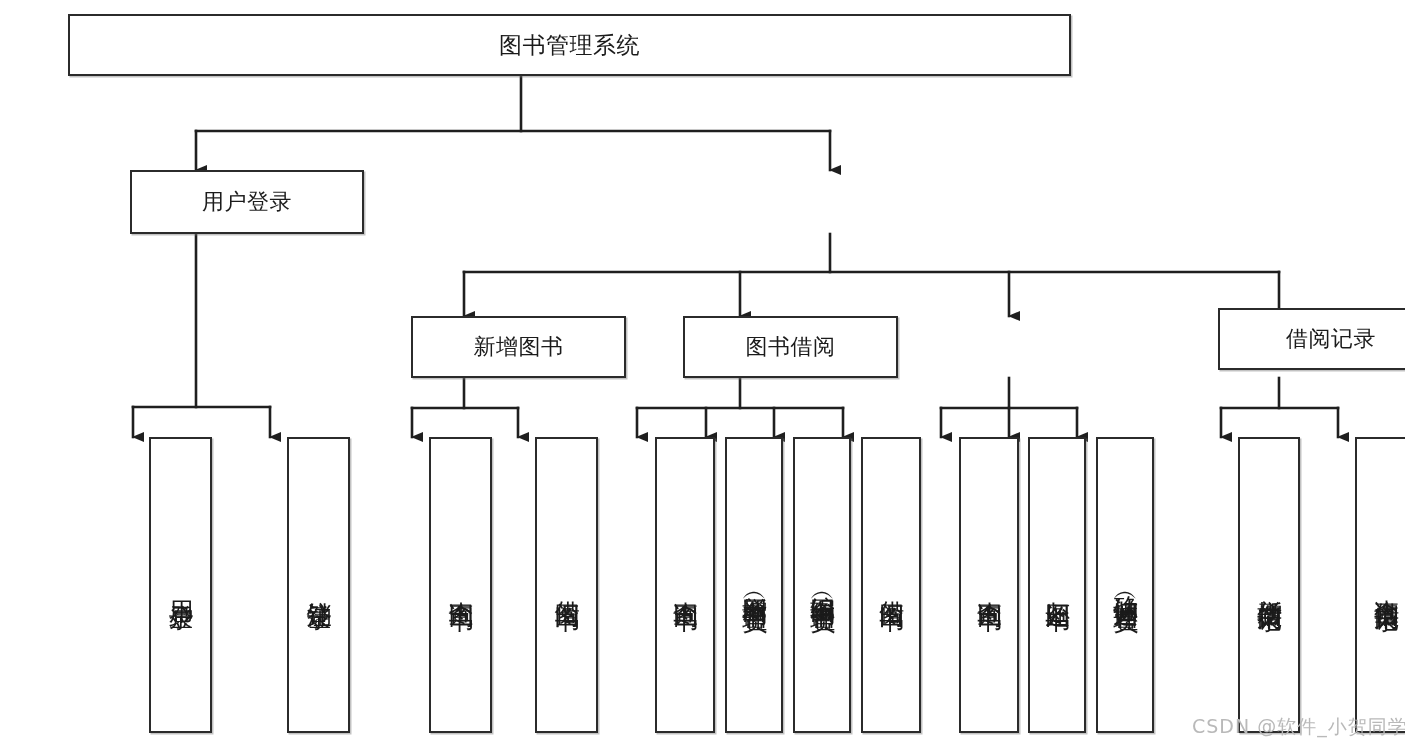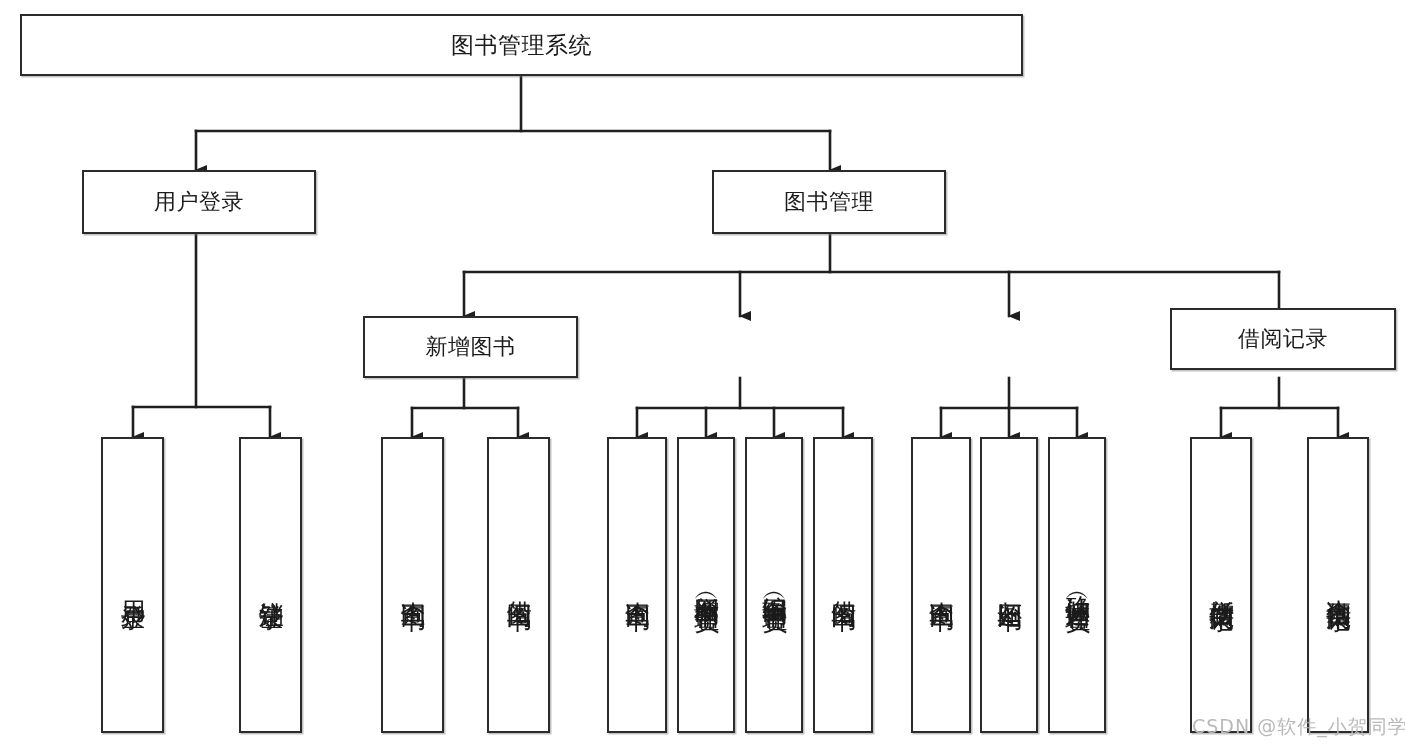--- a/index.html
+++ b/index.html
@@ -26,20 +26,21 @@
   .node{
     position:absolute;
     box-sizing:border-box;
     background:#ffffff;
     border:2.5px solid #2b2b2b;
     display:flex;
     align-items:center;
     justify-content:center;
     z-index:2;
     box-shadow:1.5px 1.5px 0 rgba(120,120,120,0.45);
+    margin-left:48px;
   }
   .node .label{
     display:block;
     text-align:center;
     line-height:1.32;
     letter-spacing:0.5px;
     color:#1b1b1b;
     white-space:nowrap;
   }
   
@@ -132,27 +133,27 @@
     </g>
   </svg>
 
   <div class="node horiz root" style="left:20px; top:14px; width:1003px; height:62px;">
     <span class="label">图书管理系统</span>
   </div>
 
   <div class="node horiz" style="left:82px; top:170px; width:234px; height:64px;">
     <span class="label">用户登录</span>
   </div>
-  <div class="node horiz" style="left:712px; top:170px; width:234px; height:64px;">
-    <span class="label">图书管理</span>
-  </div>
 
   <div class="node horiz" style="left:363px; top:316px; width:215px; height:62px;">
     <span class="label">新增图书</span>
   </div>
+  <div class="node horiz" style="left:635px; top:316px; width:215px; height:62px;">
+    <span class="label">图书借阅</span>
+  </div>
   <div class="node horiz" style="left:1170px; top:308px; width:226px; height:62px;align-items:center;">
     <span class="label">借阅记录</span>
   </div>
 
   <div class="node vert" style="left:101px; top:437px; width:63px; height:296px;">
     <span class="label">用户登录</span>
   </div>
   <div class="node vert" style="left:239px; top:437px; width:63px; height:296px;">
     <span class="label">注销登录</span>
   </div>

